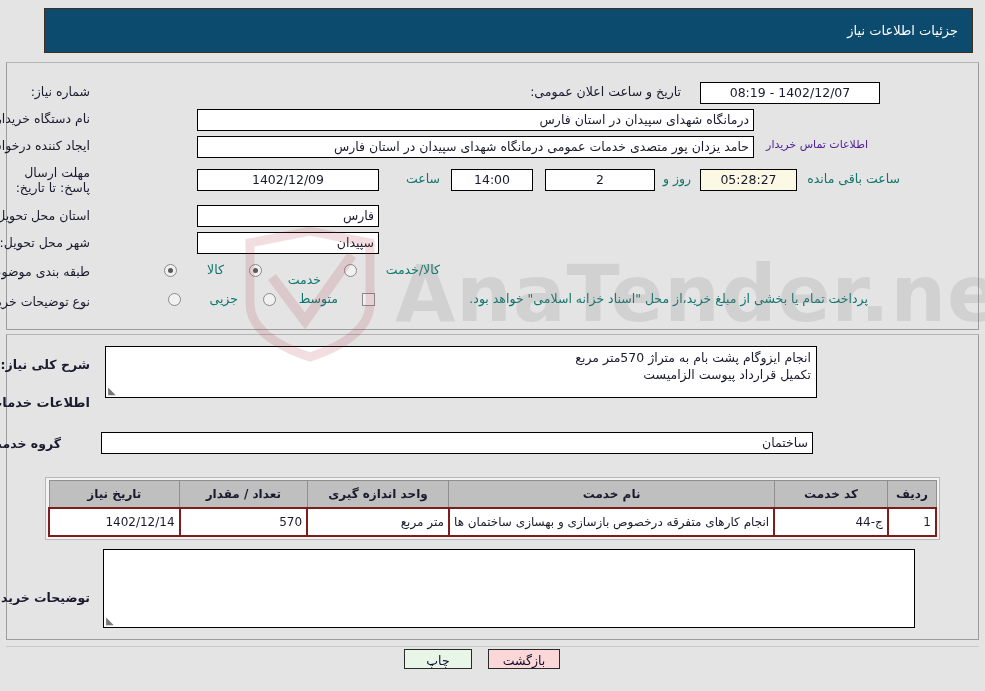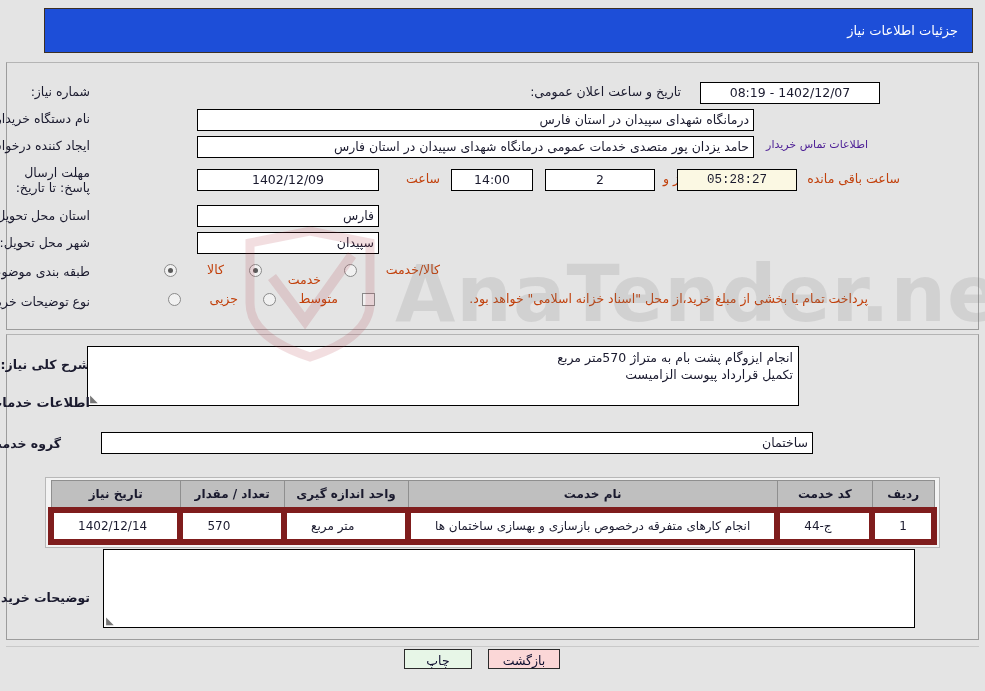--- a/index.html
+++ b/index.html
@@ -17,21 +17,21 @@
     direction: rtl;
   }
 
   
   .header-bar {
     position: absolute;
     top: 8px;
     right: 12px;
     left: 12px;
     height: 45px;
-    background: #1d4ed8;
+    background: #0c4a6e;
     border: 1px solid #3d3023;
     box-sizing: border-box;
     display: flex;
     align-items: center;
     justify-content: flex-start;
     margin-left: 32px;
   }
   .header-title {
     color: #ffffff;
     font-size: 13px;
@@ -78,21 +78,21 @@
   .link {
     position: absolute;
     font-size: 11px;
     color: #4c1d95;
     white-space: nowrap;
     cursor: pointer;
   }
   .plain {
     position: absolute;
     font-size: 12.5px;
-    color: #c2410c;
+    color: #0f766e;
     white-space: nowrap;
   }
 
   
   .radio {
     position: absolute;
     width: 13px;
     height: 13px;
     border-radius: 50%;
     border: 1px solid #8a8a8a;
@@ -159,24 +159,24 @@
     background: #bfbfbf;
     border: 1px solid #8f8f8f;
     font-weight: bold;
     height: 26px;
     padding: 0 6px;
     text-align: center;
     white-space: nowrap;
   }
   table.grid td {
     background: #ffffff;
-    border: 6px solid #7f1d1d;
+    border: 2px solid #7f1d1d;
     height: 26px;
-    padding: 0 24px;
-    text-align: left;
+    padding: 0 4px;
+    text-align: right;
     white-space: nowrap;
   }
 
   
   .btn {
     position: absolute;
     box-sizing: border-box;
     border: 1px solid #2a2a2a;
     font-size: 12.5px;
     color: #101030;
@@ -239,21 +239,21 @@
   <div class="lbl" style="top:138px; right:895px;">ایجاد کننده درخواست:</div>
   <div class="fld right" style="top:136px; right:231px; width:557px;">حامد یزدان پور متصدی خدمات عمومی درمانگاه شهدای سپیدان در استان فارس</div>
   <div class="link" style="top:138px; right:117px;">اطلاعات تماس خریدار</div>
 
   <div class="lbl" style="top:165px; right:895px; width:88px; white-space:normal; text-align:right;">مهلت ارسال پاسخ: تا تاریخ:</div>
   <div class="fld" style="top:169px; right:606px; width:182px;">1402/12/09</div>
   <div class="plain" style="top:171px; right:545px;">ساعت</div>
   <div class="fld" style="top:169px; right:452px; width:82px;">14:00</div>
   <div class="fld" style="top:169px; right:330px; width:110px;">2</div>
   <div class="plain" style="top:171px; right:294px;">روز و</div>
-  <div class="fld cream" style="top:169px; right:188px; width:120px;font-family:Liberation Mono, monospace;">05:28:27</div>
+  <div class="fld cream" style="top:169px; right:188px; width:97px;">05:28:27</div>
   <div class="plain" style="top:171px; right:85px;">ساعت باقی مانده</div>
 
   <div class="lbl" style="top:208px; right:895px;">استان محل تحویل:</div>
   <div class="fld right" style="top:205px; right:606px; width:182px;">فارس</div>
 
   <div class="lbl" style="top:235px; right:895px;">شهر محل تحویل:</div>
   <div class="fld right" style="top:232px; right:606px; width:182px;">سپیدان</div>
 
   <div class="lbl" style="top:264px; right:895px;">طبقه بندی موضوعی:</div>
   <div class="radio on" style="top:264px; right:808px;"></div>
@@ -267,21 +267,21 @@
   <div class="radio" style="top:293px; right:804px;"></div>
   <div class="plain" style="top:291px; right:747px;">جزیی</div>
   <div class="radio" style="top:293px; right:709px;"></div>
   <div class="plain" style="top:291px; right:647px;">متوسط</div>
   <div class="checkbox" style="top:293px; right:610px;"></div>
   <div class="plain" style="top:291px; right:117px;">پرداخت تمام یا بخشی از مبلغ خرید،از محل "اسناد خزانه اسلامی" خواهد بود.</div>
 
   <div class="panel" id="panel-mid"></div>
 
   <div class="lbl lbl-bold" style="top:357px; right:895px;">شرح کلی نیاز:</div>
-  <div class="ta" style="top:346px; right:186px; width:712px; height:60px;">
+  <div class="ta" style="top:346px; right:168px; width:712px; height:52px;">
     <div>انجام ایزوگام پشت بام به متراژ 570متر مربع</div>
     <div>تکمیل قرارداد پیوست الزامیست</div>
     <span class="resize">◢</span>
   </div>
 
   <div class="lbl lbl-bold" style="top:395px; right:895px; font-size:13px;">اطلاعات خدمات مورد نیاز</div>
 
   <div class="lbl lbl-bold" style="top:436px; right:924px;">گروه خدمت:</div>
   <div class="fld right" style="top:432px; right:172px; width:712px;">ساختمان</div>
 

